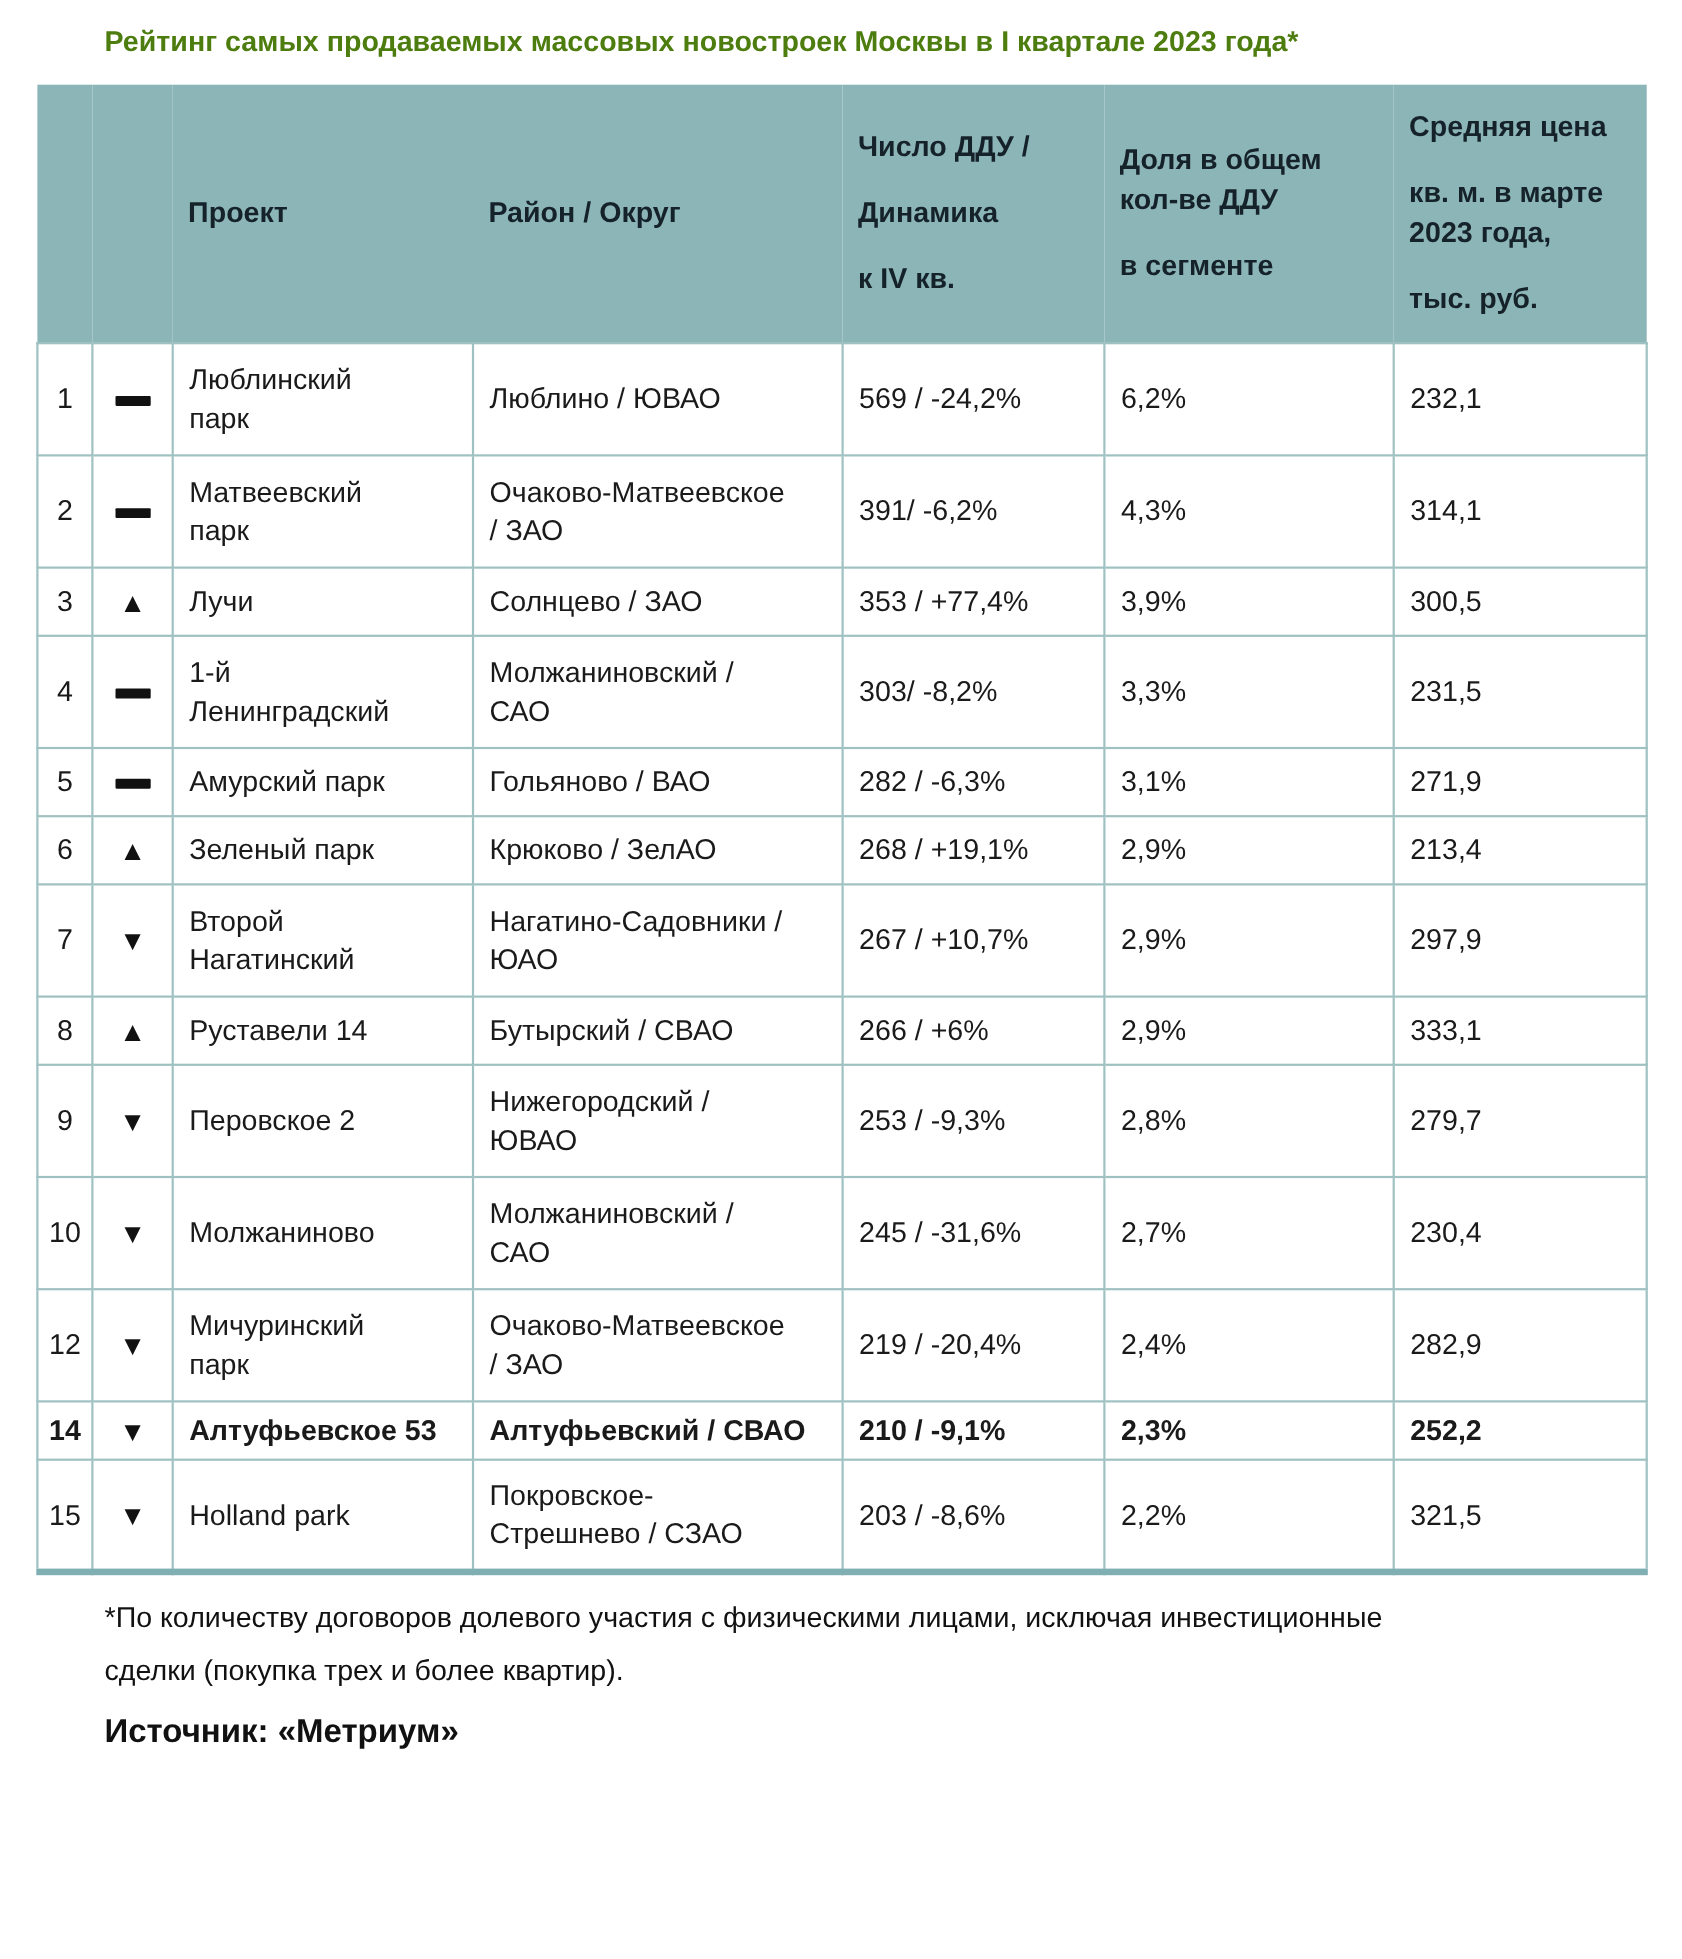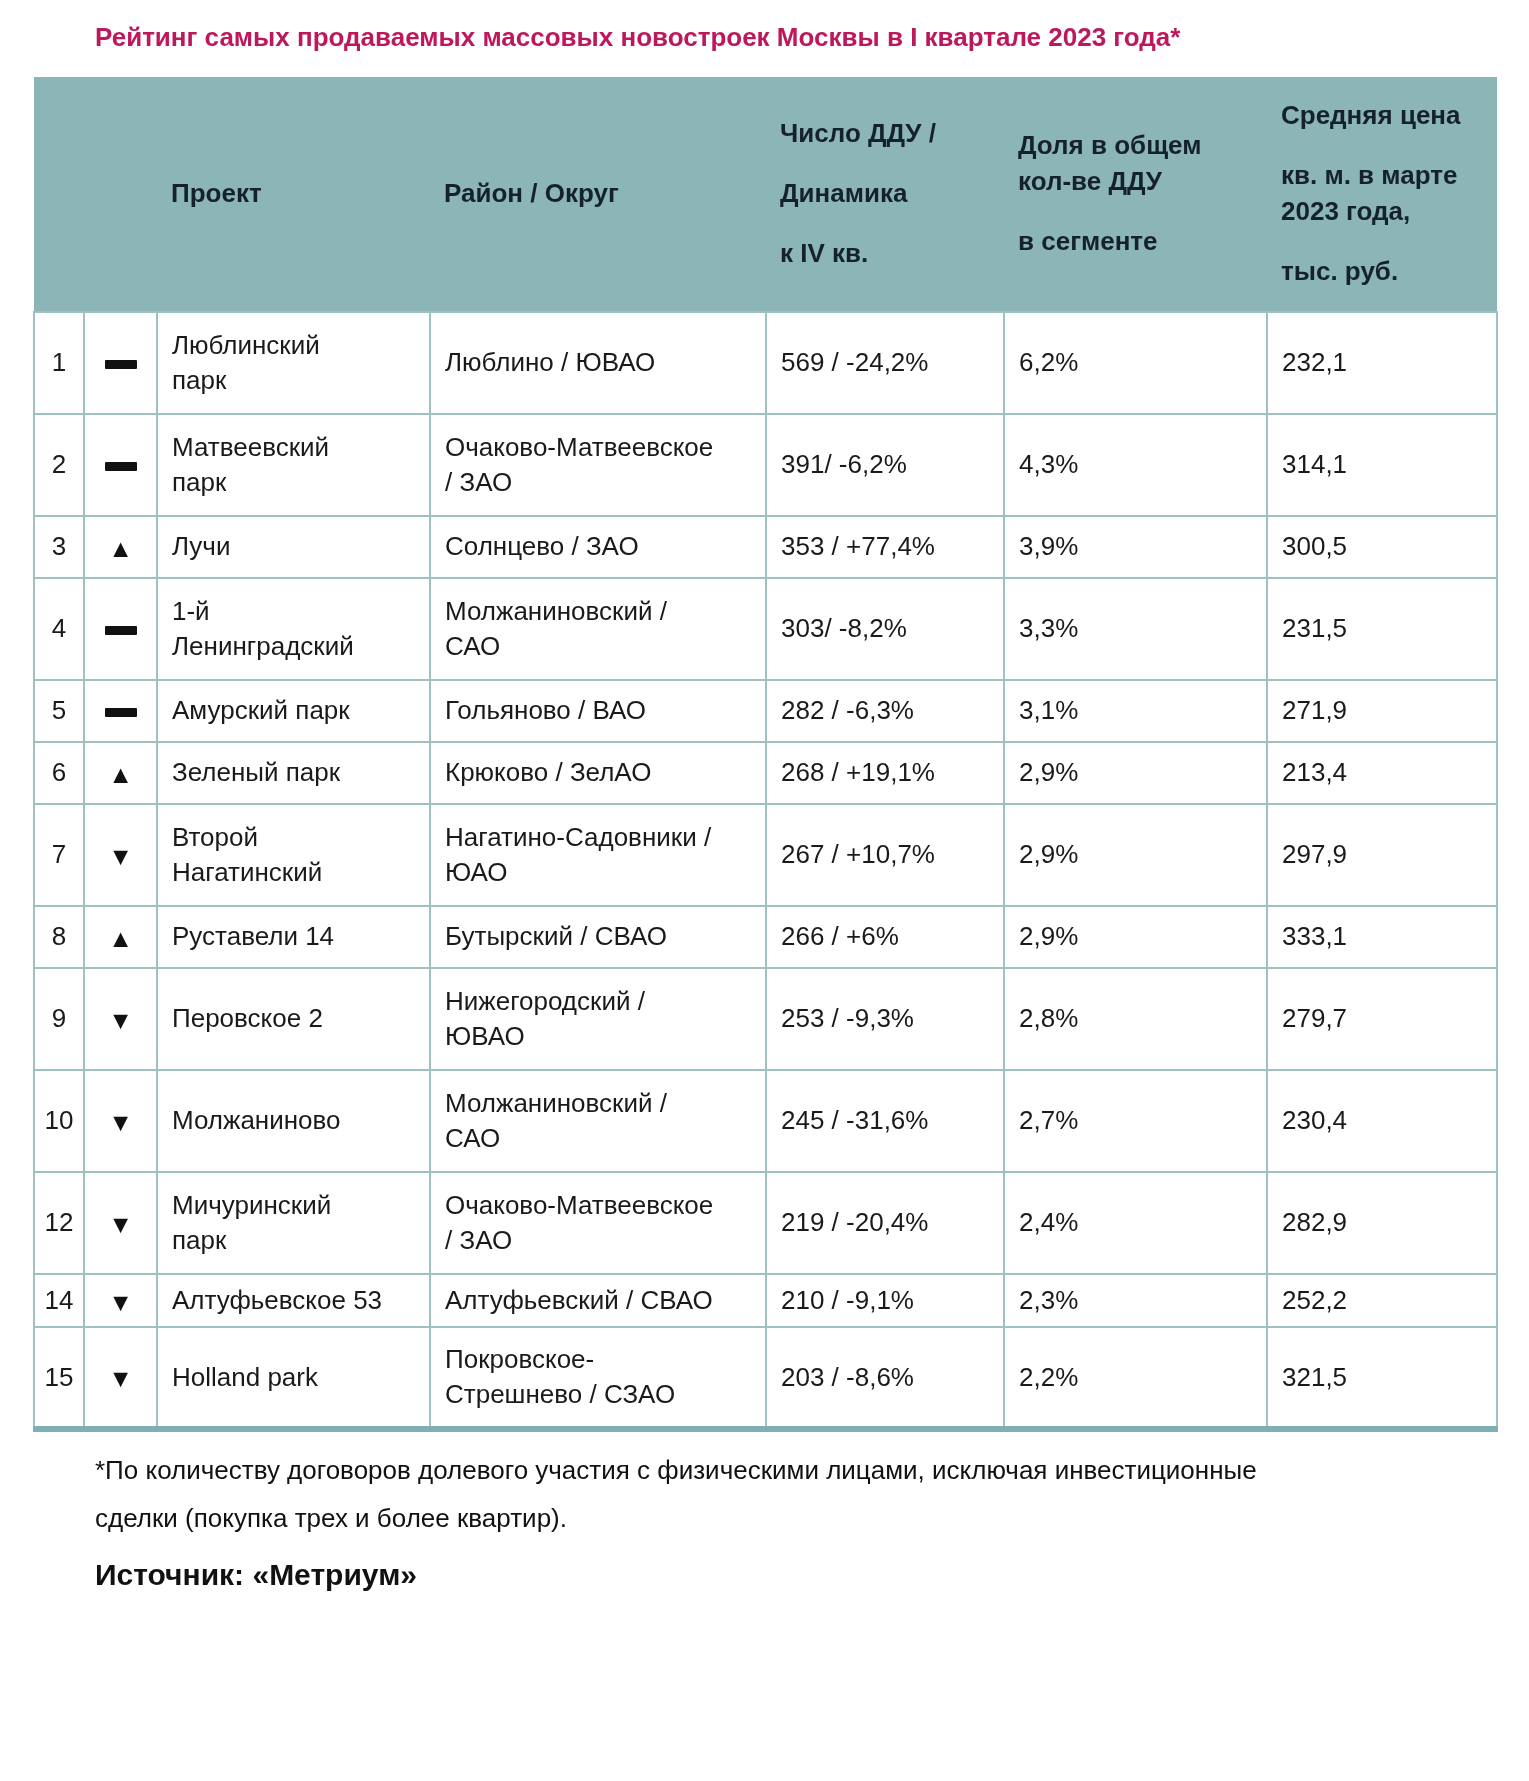--- a/index.html
+++ b/index.html
@@ -10,21 +10,21 @@
     color: #1a1a1a;
     font-family: "Liberation Sans", sans-serif;
     overflow: hidden;
   }
   .page { padding: 22px 33px 0 33px; }
 
   .title {
     font-size: 26px;
     font-weight: 700;
     margin: 0 0 24px 62px;
-    color: #be185d;
+    color: #4d7c0f;
     white-space: nowrap;
   }
 
   table.rating {
     width: 1463px;
     table-layout: fixed;
     border-collapse: collapse;
     border-bottom: 6px solid #7fafb2;
   }
   thead tr { height: 235px; }
@@ -235,21 +235,21 @@
           <td class="rank-col">12</td>
           <td class="trend-col"><span class="tri">▼</span></td>
           <td class="text-col">Мичуринский
 парк</td>
           <td class="text-col">Очаково-Матвеевское
 / ЗАО</td>
           <td class="">219 / -20,4%</td>
           <td class="">2,4%</td>
           <td class="">282,9</td>
         </tr>
-        <tr style="height: 50px;">
+        <tr style="height: 50px; font-weight: bold;">
           <td class="rank-col">14</td>
           <td class="trend-col"><span class="tri">▼</span></td>
           <td class="text-col">Алтуфьевское 53</td>
           <td class="text-col">Алтуфьевский / СВАО</td>
           <td class="">210 / -9,1%</td>
           <td class="">2,3%</td>
           <td class="">252,2</td>
         </tr>
         <tr style="height: 102px;">
           <td class="rank-col">15</td>

